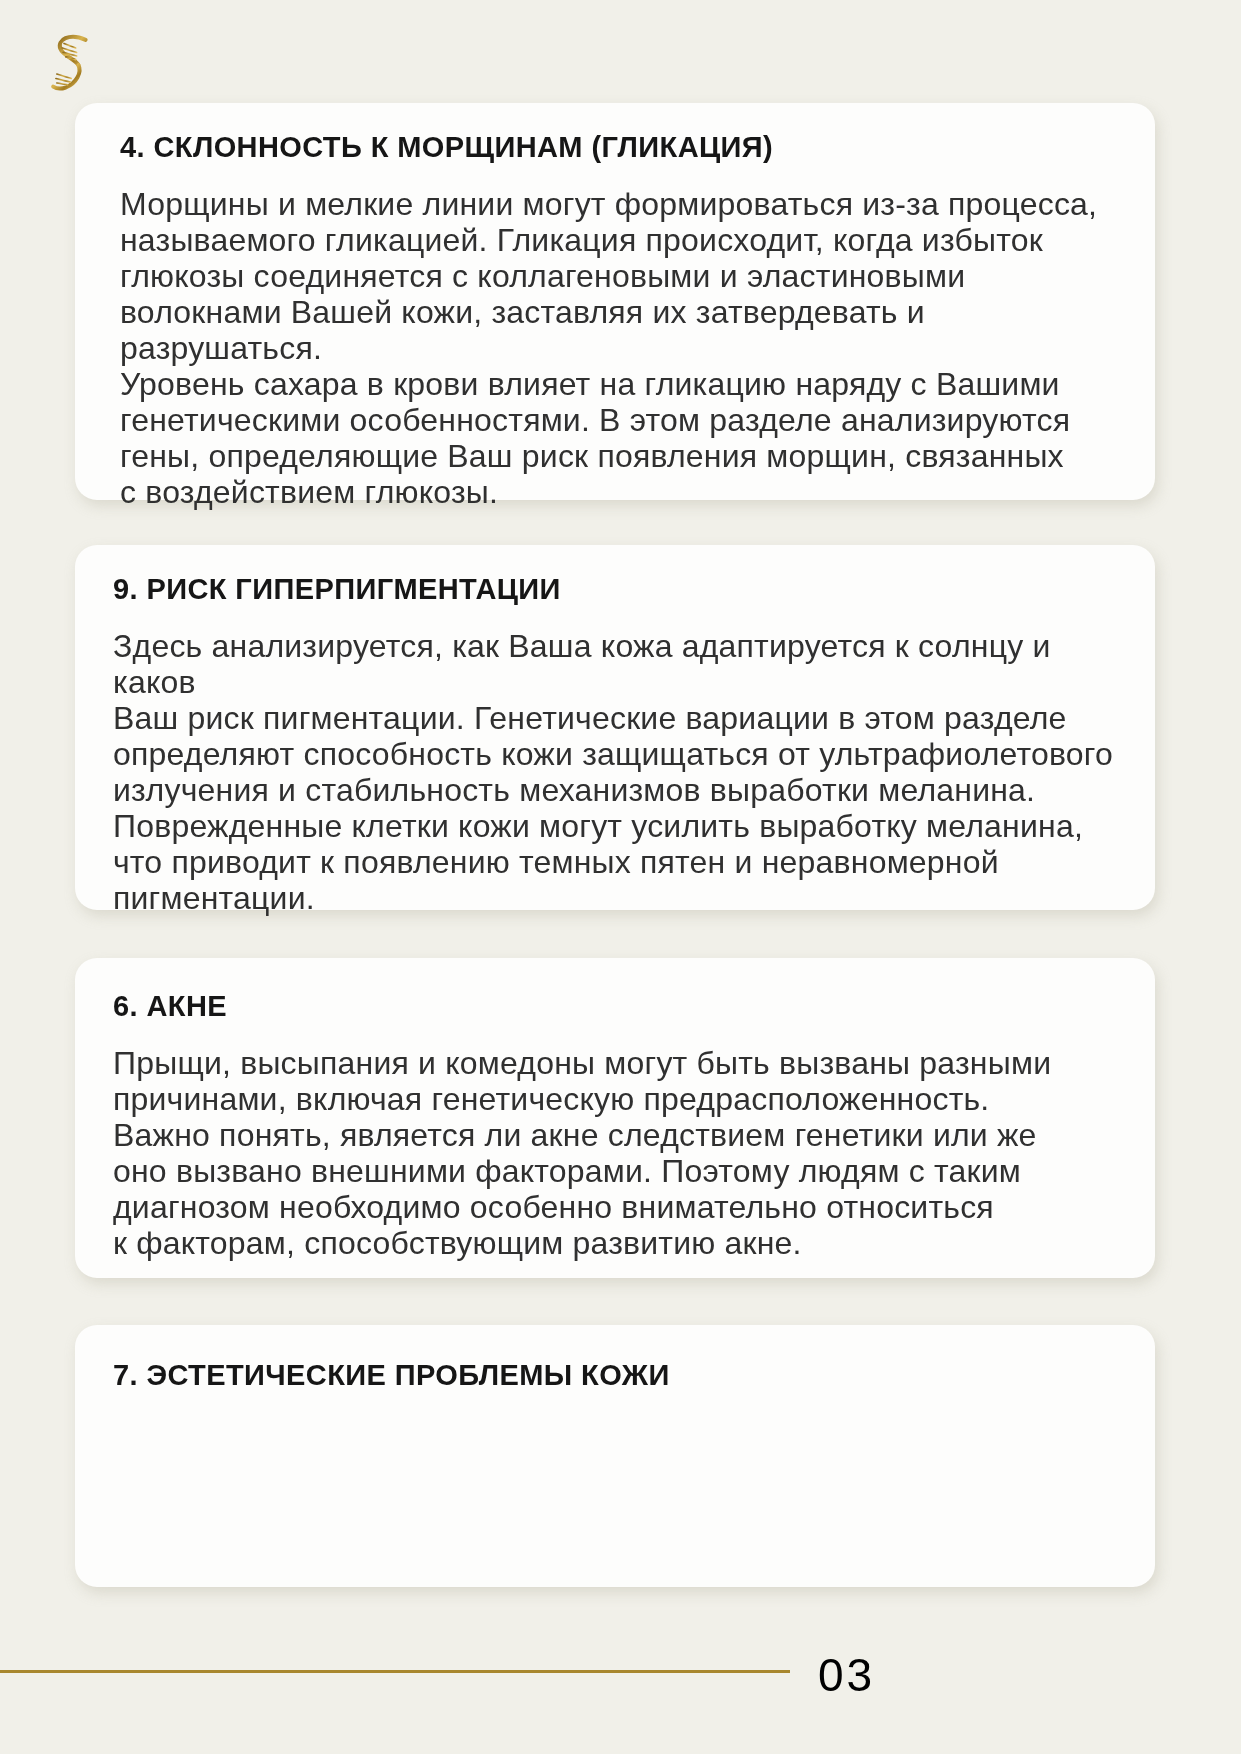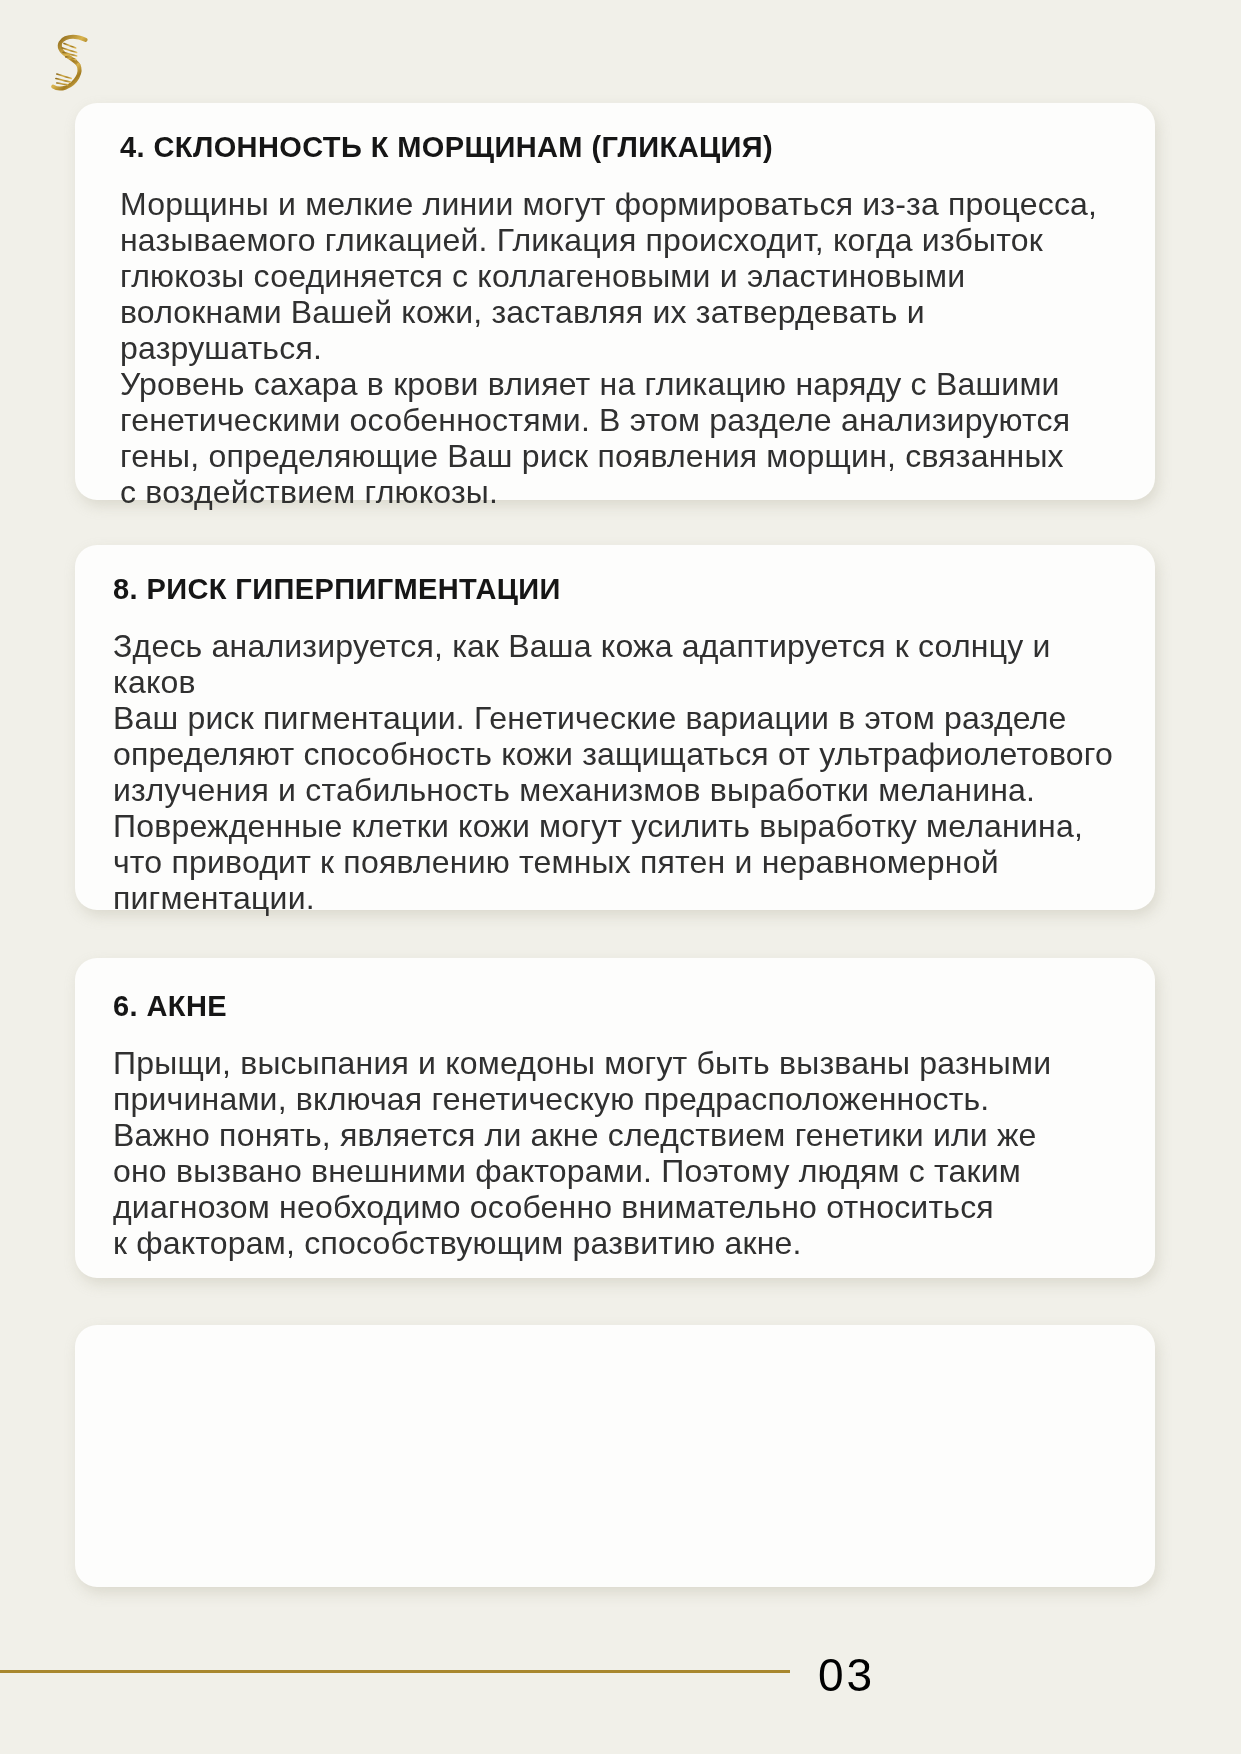--- a/index.html
+++ b/index.html
@@ -104,39 +104,40 @@
 называемого гликацией. Гликация происходит, когда избыток
 глюкозы соединяется с коллагеновыми и эластиновыми
 волокнами Вашей кожи, заставляя их затвердевать и разрушаться.
 Уровень сахара в крови влияет на гликацию наряду с Вашими
 генетическими особенностями. В этом разделе анализируются
 гены, определяющие Ваш риск появления морщин, связанных
 с воздействием глюкозы.</p>
   </section>
 
   <section class="card card-2">
-    <h2>8. РИСК ГИПЕРПИГМЕНТАЦИИ</h2>
+    <h2>9. РИСК ГИПЕРПИГМЕНТАЦИИ</h2>
     <p>Здесь анализируется, как Ваша кожа адаптируется к солнцу и каков
 Ваш риск пигментации. Генетические вариации в этом разделе
 определяют способность кожи защищаться от ультрафиолетового
 излучения и стабильность механизмов выработки меланина.
 Поврежденные клетки кожи могут усилить выработку меланина,
 что приводит к появлению темных пятен и неравномерной
 пигментации.</p>
   </section>
 
   <section class="card card-3">
     <h2>6. АКНЕ</h2>
     <p>Прыщи, высыпания и комедоны могут быть вызваны разными
 причинами, включая генетическую предрасположенность.
 Важно понять, является ли акне следствием генетики или же
 оно вызвано внешними факторами. Поэтому людям с таким
 диагнозом необходимо особенно внимательно относиться
 к факторам, способствующим развитию акне.</p>
   </section>
 
   <section class="card card-4">
+    <h2>7. ЭСТЕТИЧЕСКИЕ ПРОБЛЕМЫ КОЖИ</h2>
   </section>
 
   <div class="footer-divider"></div>
   <div class="page-number">03</div>
 
 </div>
 
 </body></html>

